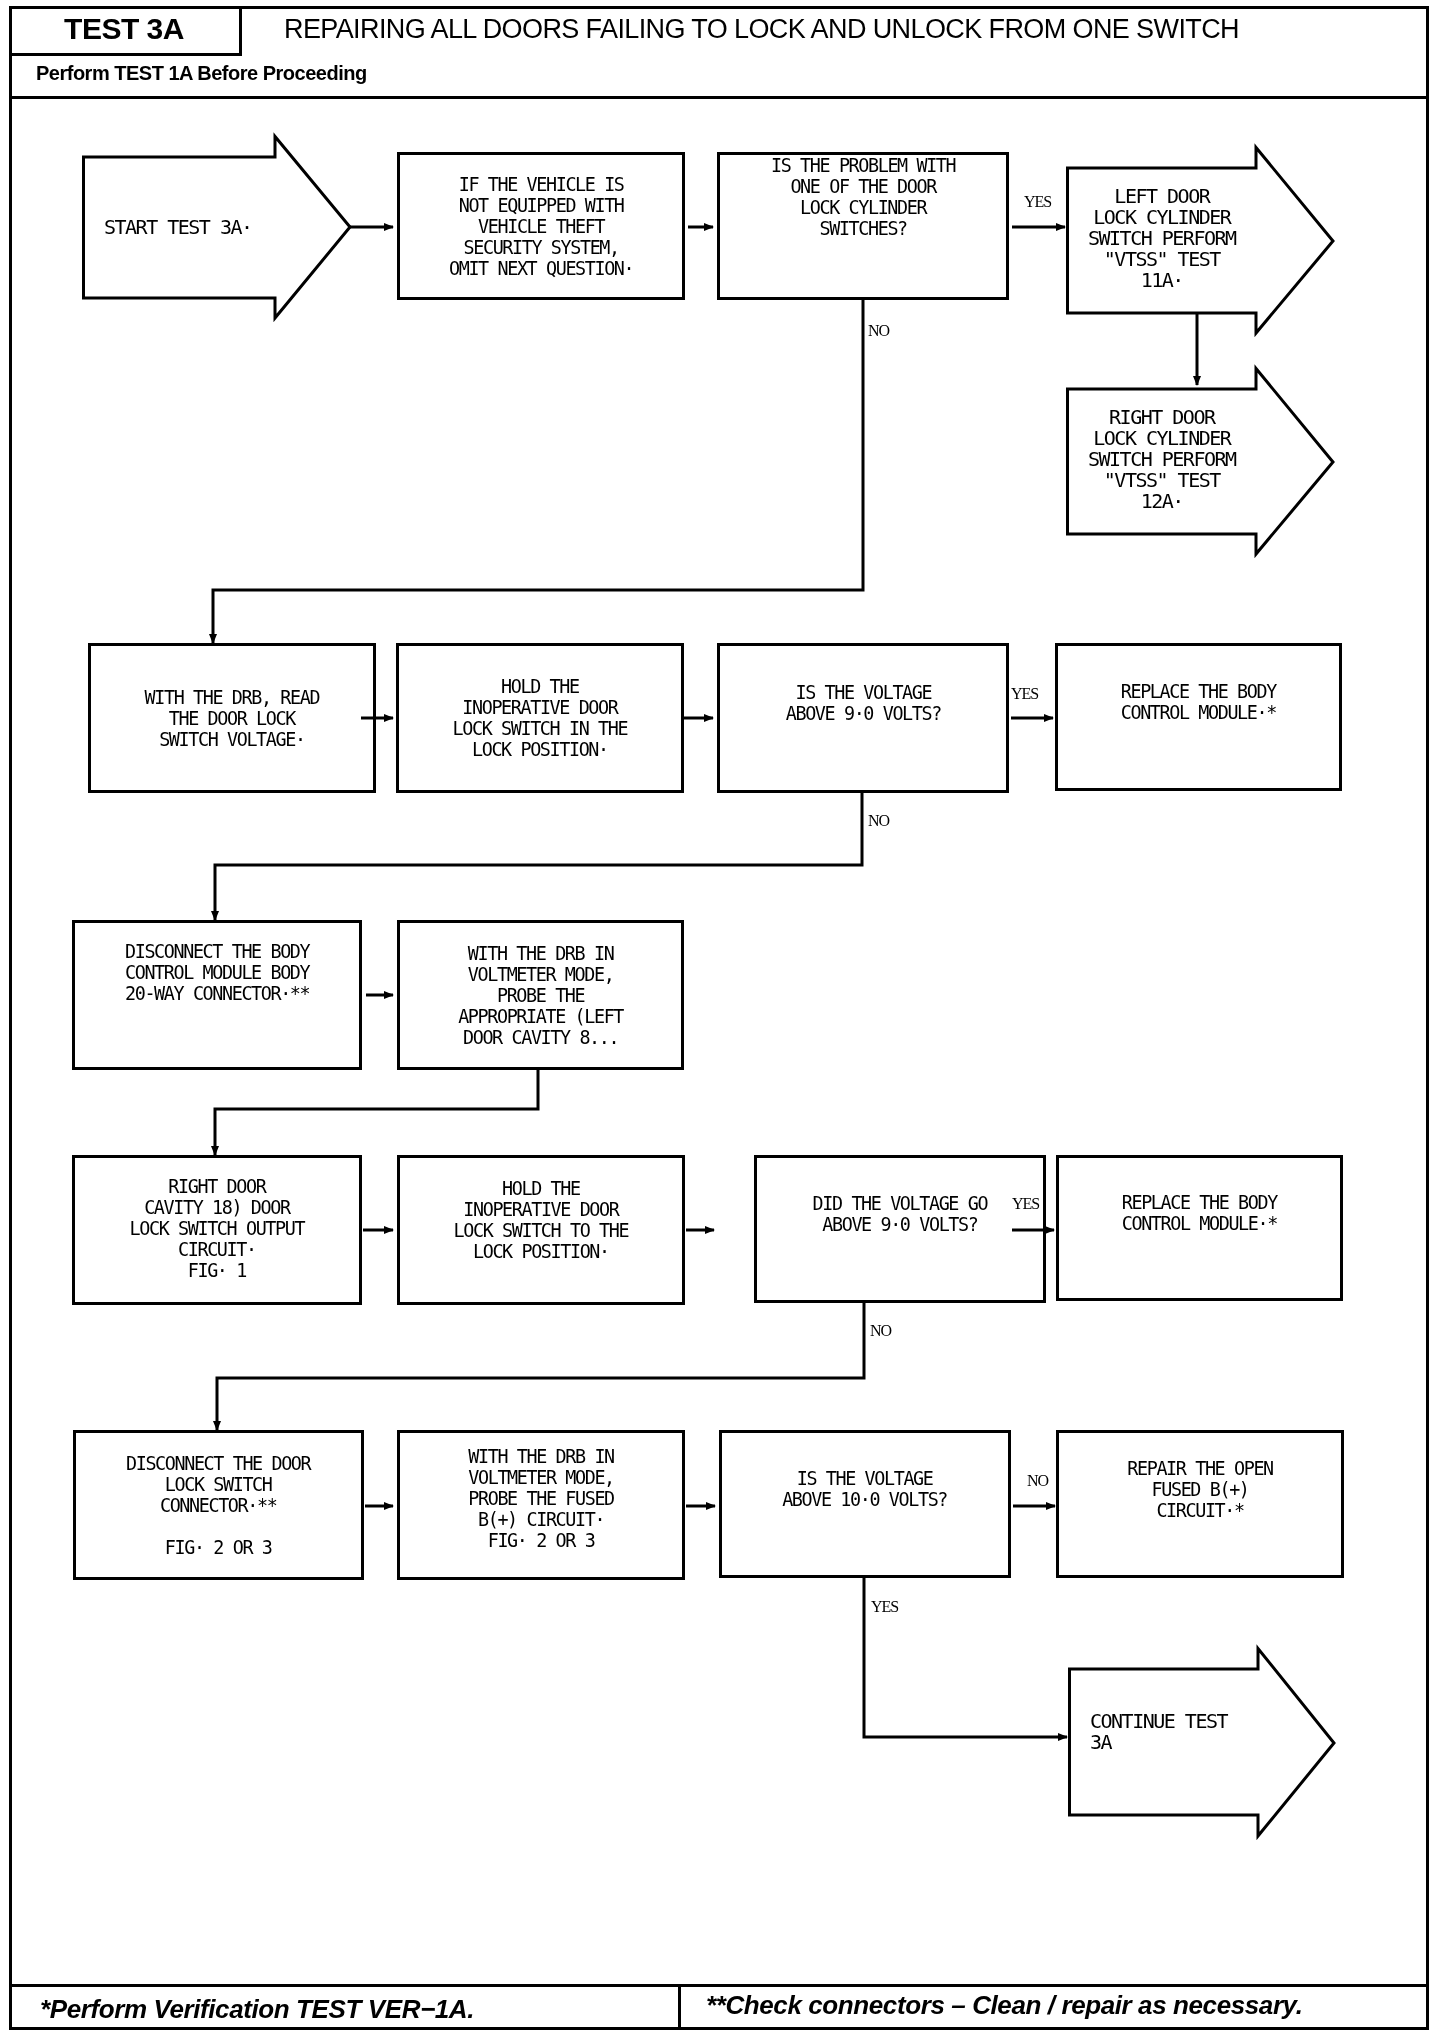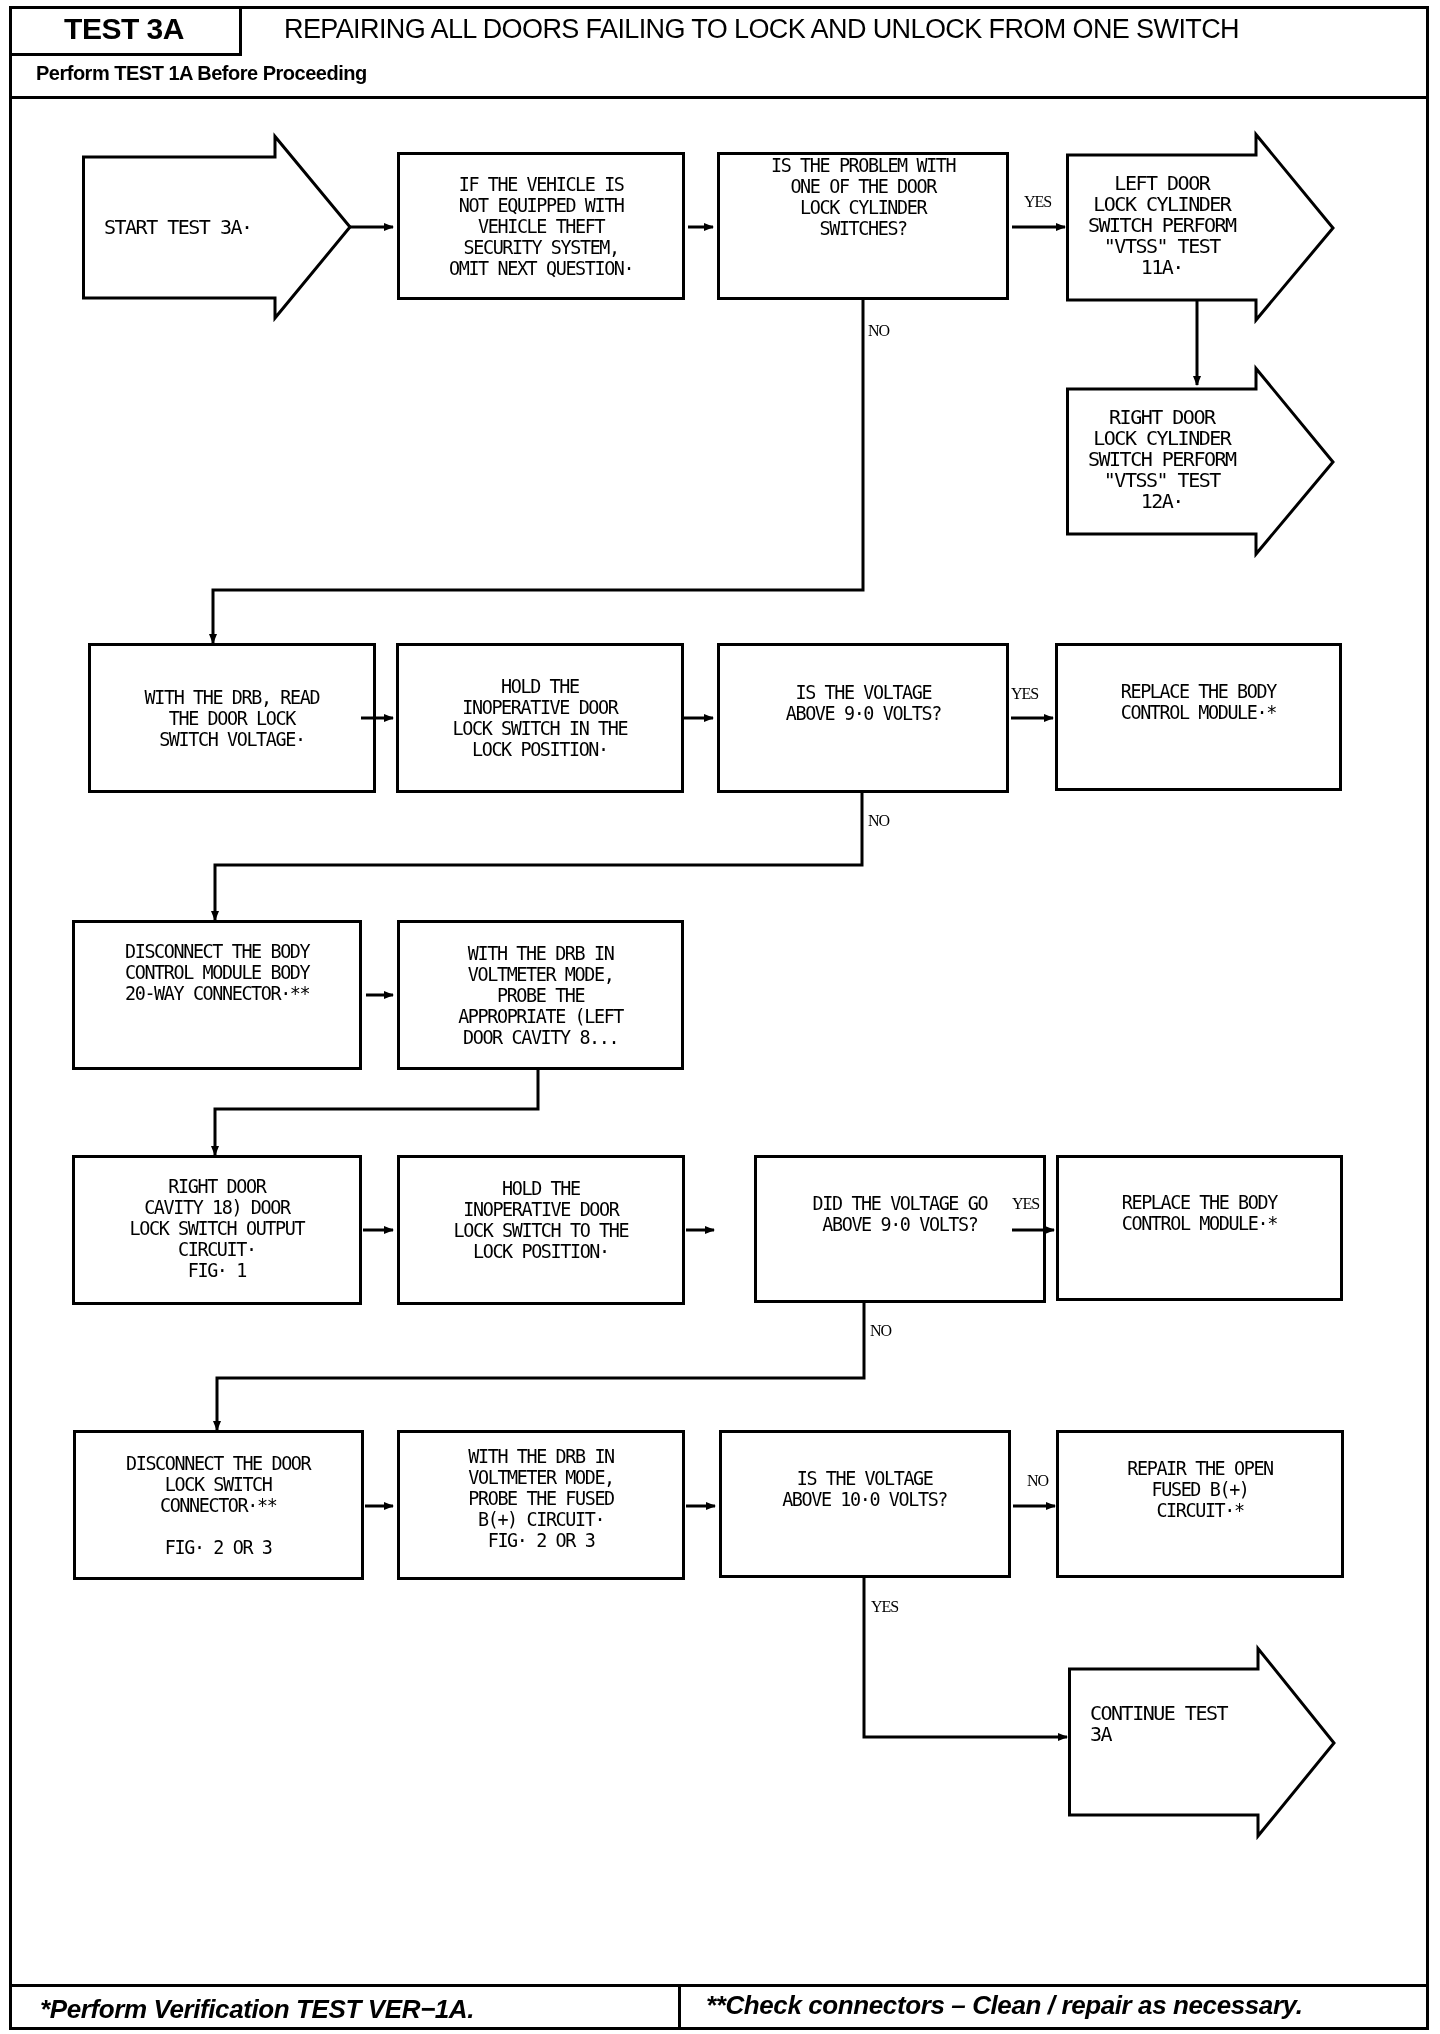--- a/index.html
+++ b/index.html
@@ -87,21 +87,21 @@
 SECURITY SYSTEM,
 OMIT NEXT QUESTION·</div>
 </div>
 <div class="box" style="left:717px;top:152px;width:292px;height:148px;align-items:flex-start;">
   <div class="txt">IS THE PROBLEM WITH
 ONE OF THE DOOR
 LOCK CYLINDER
 SWITCHES?</div>
 </div>
 
-<div class="arrowshape" style="left:1066px;top:133px;width:270px;height:190px;padding-left:17px;">
+<div class="arrowshape" style="left:1066px;top:146px;width:270px;height:190px;padding-left:17px;">
   <svg width="270" height="190">
       <polygon points="1.5,22 190,22 190,1.5 267,95 190,187 190,167 1.5,167" fill="#fff" stroke="#000" stroke-width="3"></polygon>
     </svg>
   <div class="txt" style="left:22px;top:40px;text-align:center;">LEFT DOOR
 LOCK CYLINDER
 SWITCH PERFORM
 "VTSS" TEST
 11A·</div>
 </div>
 
@@ -192,20 +192,20 @@
 <div class="box" style="left:1056px;top:1430px;width:288px;height:148px;">
   <div class="txt" style="margin-top:-30px;">REPAIR THE OPEN
 FUSED B(+)
 CIRCUIT·*</div>
 </div>
 
 <div class="arrowshape" style="left:1068px;top:1647px;width:270px;height:192px;">
   <svg width="270" height="192">
       <polygon points="1.5,22 190,22 190,1.5 266,96 190,189 190,168 1.5,168" fill="#fff" stroke="#000" stroke-width="3"></polygon>
     </svg>
-  <div class="txt" style="left:22px;top:56px;">CONTINUE TEST
+  <div class="txt" style="left:22px;top:64px;">CONTINUE TEST
 3A</div>
 </div>
 
 <div class="foot-rule"></div>
 <div class="foot-div"></div>
 <div class="foot-l">*Perform Verification TEST VER−1A.</div>
 <div class="foot-r">**Check connectors – Clean / repair as necessary.</div>
 
 </body></html>

